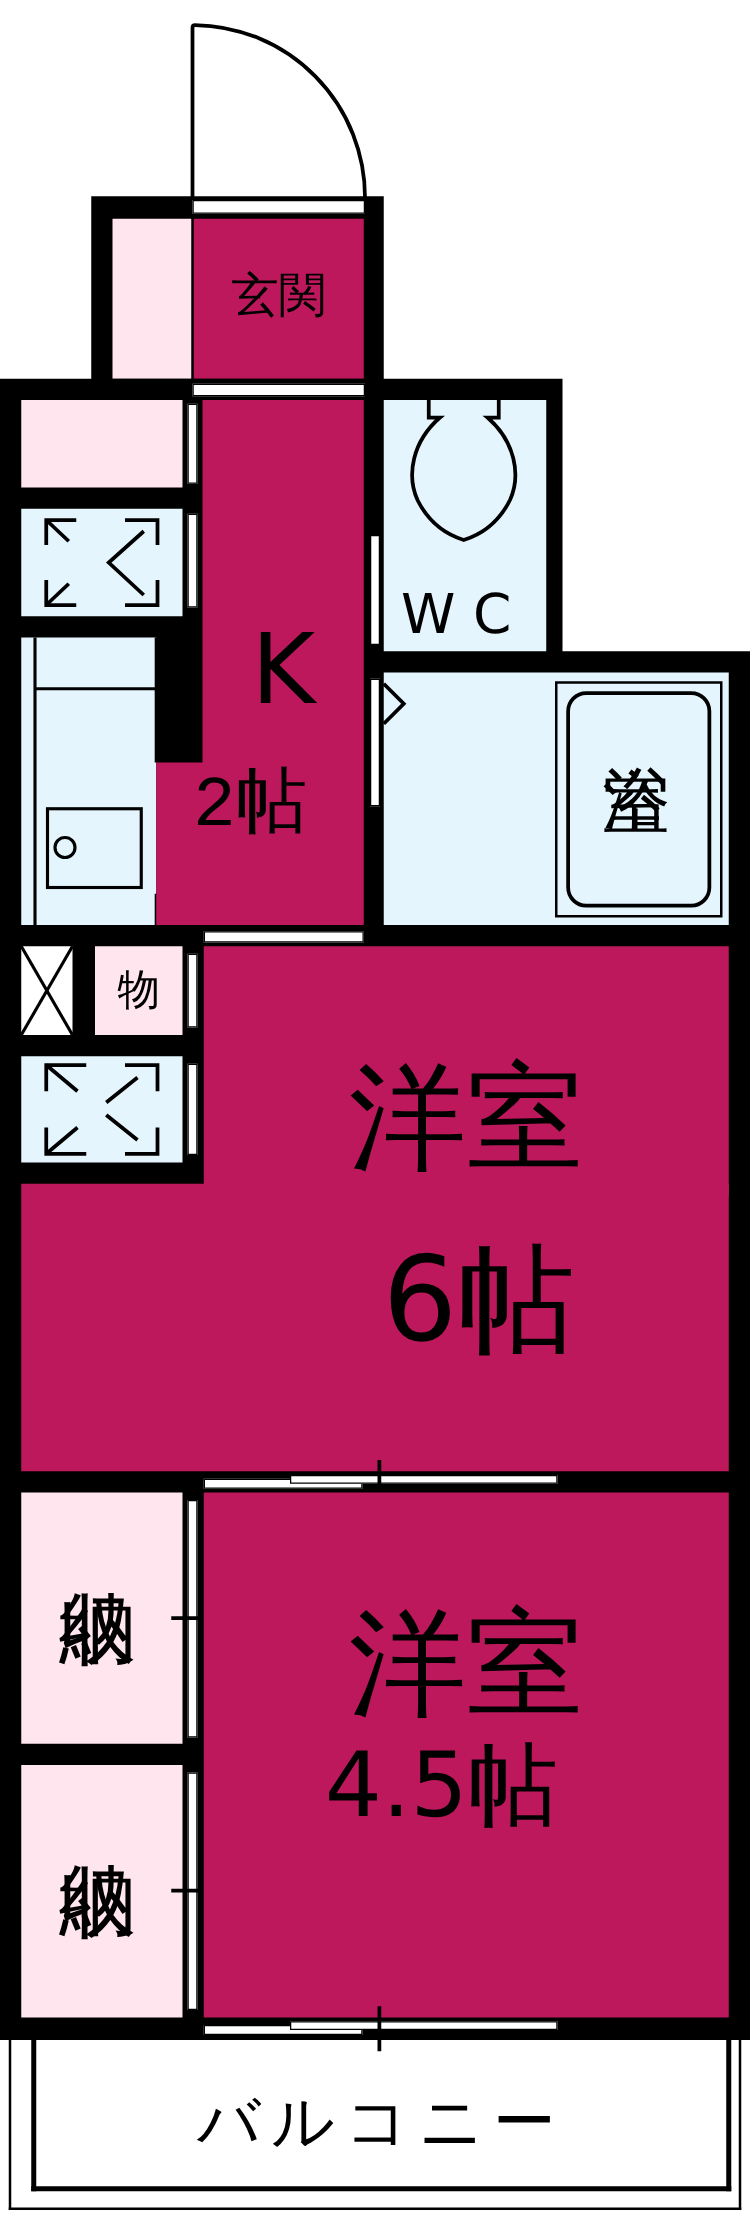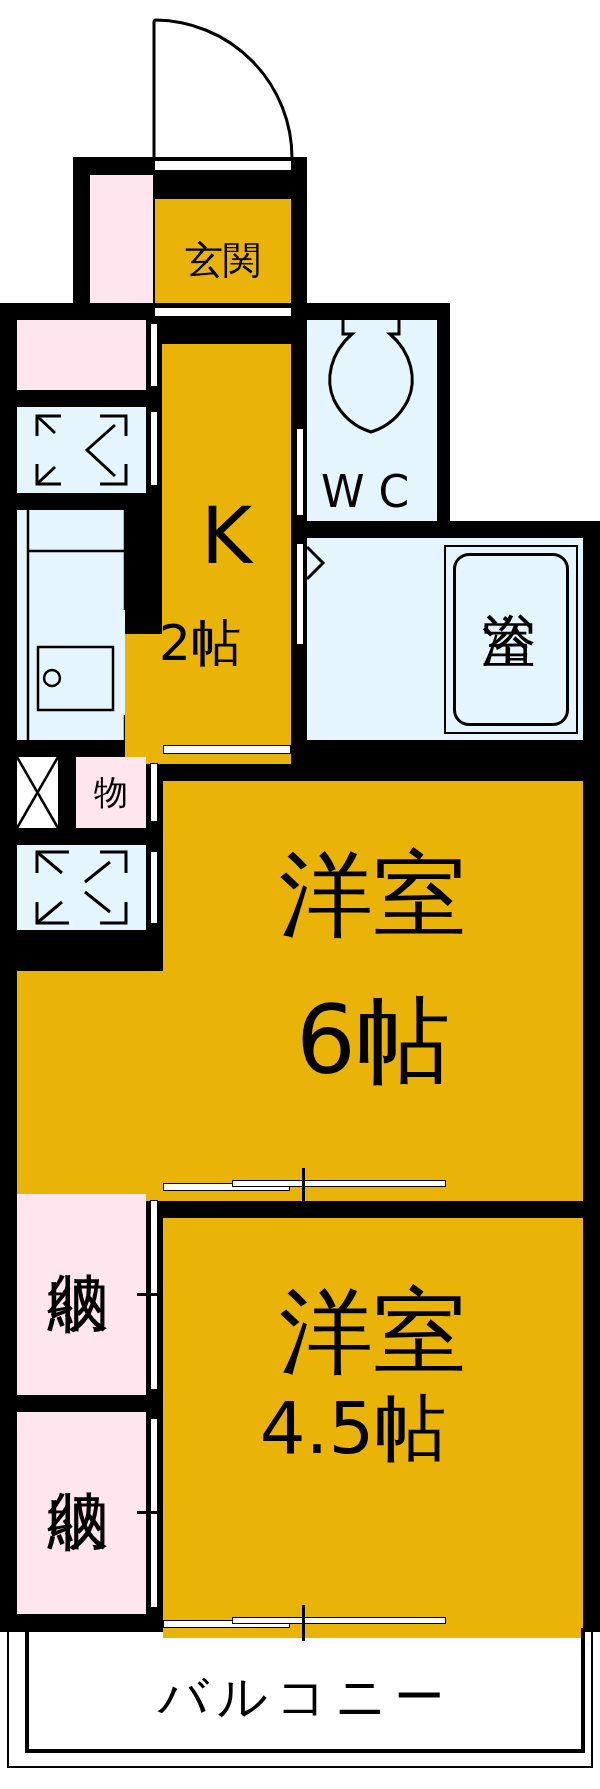--- a/index.html
+++ b/index.html
@@ -1,19 +1,19 @@
 <!DOCTYPE html>
 <html><head>
 <meta charset="utf-8">
 <style>
   html,body{margin:0;padding:0;background:#fff;}
   body{width:600px;height:1789px;position:relative;overflow:hidden;font-family:"DejaVu Sans","Liberation Sans",sans-serif;}
   .abs{position:absolute;box-sizing:border-box;}
   .wall{background:#000;}
-  .cream{background:#eab308;margin-top:24px;}
+  .cream{background:#be185d;}
   .pink{background:#FFE6EE;}
   .blue{background:#E4F5FD;}
   .win{background:#fff;border:1px solid #000;}
   .lbl{position:absolute;color:#000;text-align:center;line-height:1;white-space:nowrap;}
   .vert{writing-mode:vertical-rl;text-orientation:upright;}
   svg{position:absolute;overflow:visible;}
 </style>
 </head>
 <body>
 
@@ -60,21 +60,21 @@
       <line x1="11" y1="41" x2="108" y2="41"></line>
       <rect x="21" y="137" width="75" height="63"></rect>
       <circle cx="35" cy="168" r="8"></circle>
     </g>
   </svg>
 </div>
 
 <div class="abs cream" style="left:162px;top:320px;width:129px;height:420px;"></div>
 <div class="abs cream" style="left:125px;top:610px;width:40px;height:130px;"></div>
 <div class="lbl" style="left:162px;width:129px;top:497px;font-size:78px;">K</div>
-<div class="lbl" style="left:120px;width:160px;top:618px;font-size:50px;">2帖</div>
+<div class="lbl" style="left:120px;width:160px;top:618px;font-size:57px;font-family:Liberation Mono, monospace;">2帖</div>
 <div class="abs win" style="left:163px;top:745px;width:128px;height:9px;"></div>
 
 <div class="abs blue" style="left:307px;top:320px;width:130px;height:201px;">
   <svg style="left:0;top:0;width:130px;height:201px;">
     <path d="M36 0 V14 H45 C23 33 18 60 27 80 C35 96 48 107 64 112 C80 107 93 96 101 80 C110 60 105 33 83 14 H92 V0" fill="none" stroke="#000" stroke-width="3"></path>
   </svg>
   <div class="lbl" style="left:0;right:0;top:150px;font-size:44px;letter-spacing:14px;">WC</div>
 </div>
 <div class="abs win" style="left:296px;top:428px;width:8px;height:88px;"></div>
 
@@ -112,21 +112,21 @@
         <path d="M93 17 L68 37 M68 47 L93 67"></path>
       <path d="M83 78 H109 V57"></path>
     </g>
   </svg>
 </div>
 <div class="abs win" style="left:150px;top:851px;width:8px;height:73px;"></div>
 
 <div class="abs cream" style="left:17px;top:947px;width:566px;height:230px;"></div>
 <div class="abs cream" style="left:163px;top:757px;width:420px;height:200px;"></div>
 <div class="lbl" style="left:163px;width:420px;top:848px;font-size:94px;">洋室</div>
-<div class="lbl" style="left:163px;width:420px;top:994px;font-size:94px;">6帖</div>
+<div class="lbl" style="left:173px;width:420px;top:994px;font-size:94px;">6帖</div>
 
 <div class="abs win" style="left:163px;top:1183px;width:127px;height:8px;"></div>
 <div class="abs win" style="left:232px;top:1180px;width:214px;height:7px;"></div>
 <div class="abs wall" style="left:302px;top:1168px;width:3px;height:34px;"></div>
 
 <div class="abs pink" style="left:17px;top:1194px;width:129px;height:201px;">
   <div class="lbl vert" style="left:30px;top:30px;font-size:62px;">収納</div>
 </div>
 <div class="abs win" style="left:150px;top:1200px;width:8px;height:190px;"></div>
 <div class="abs wall" style="left:137px;top:1293px;width:35px;height:3px;"></div>

